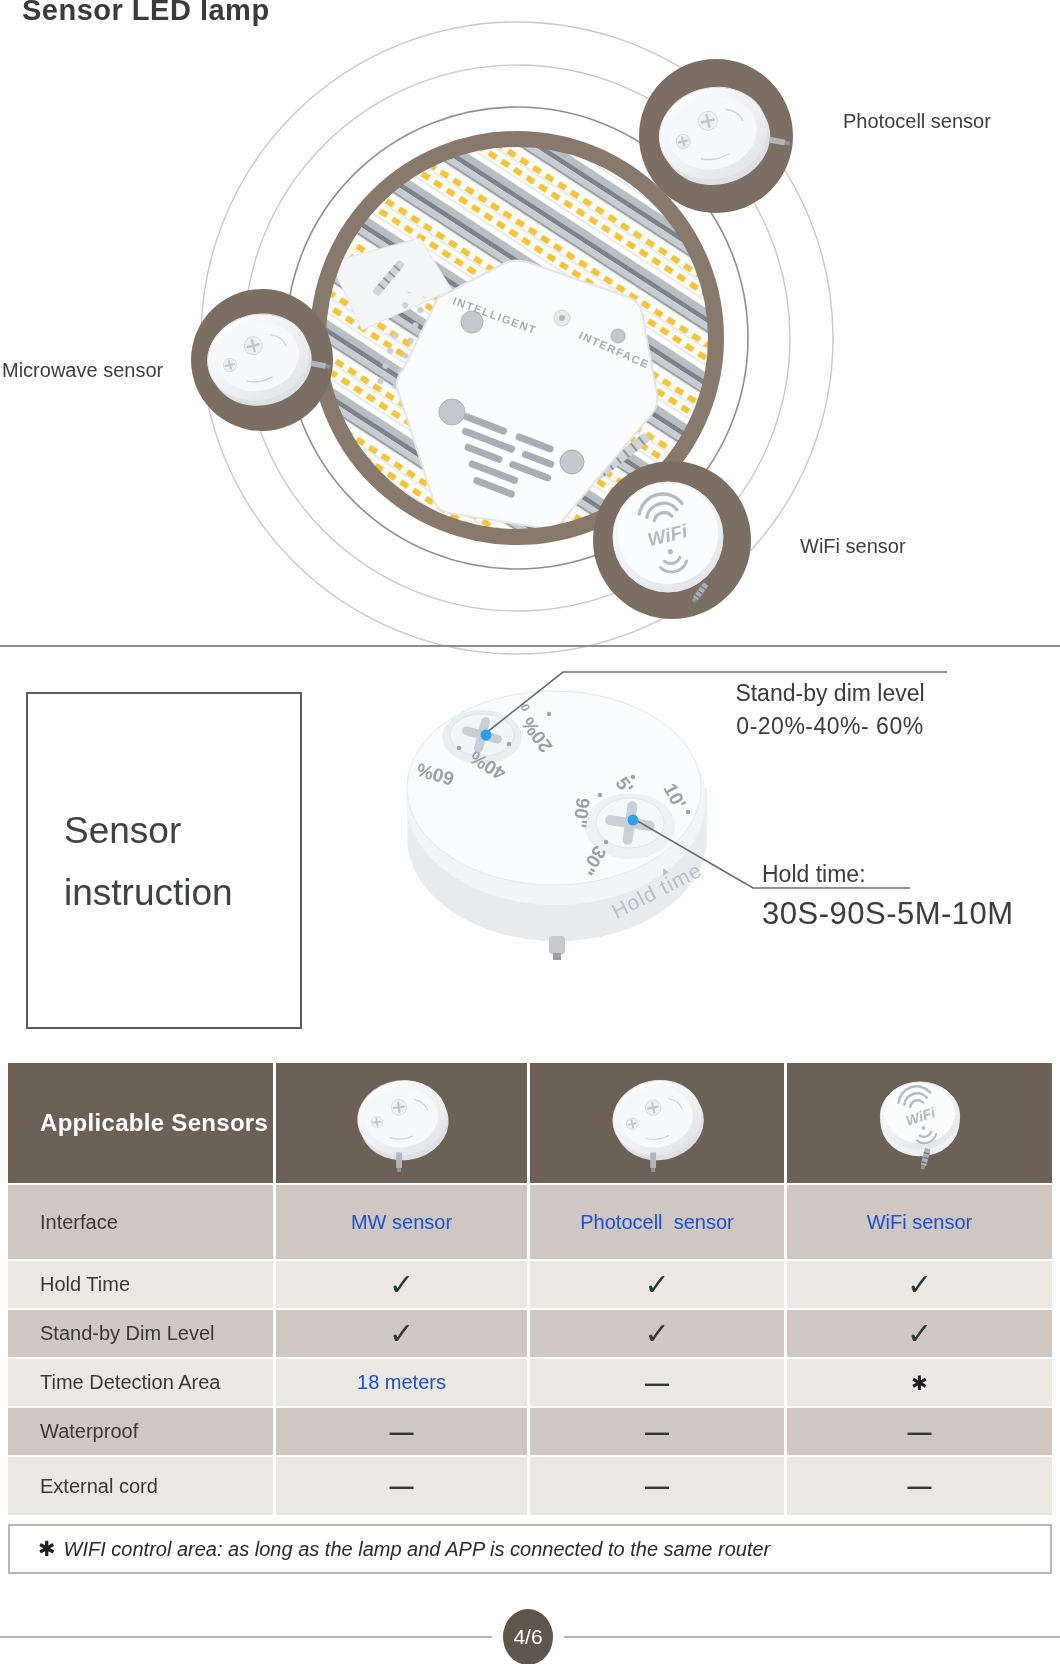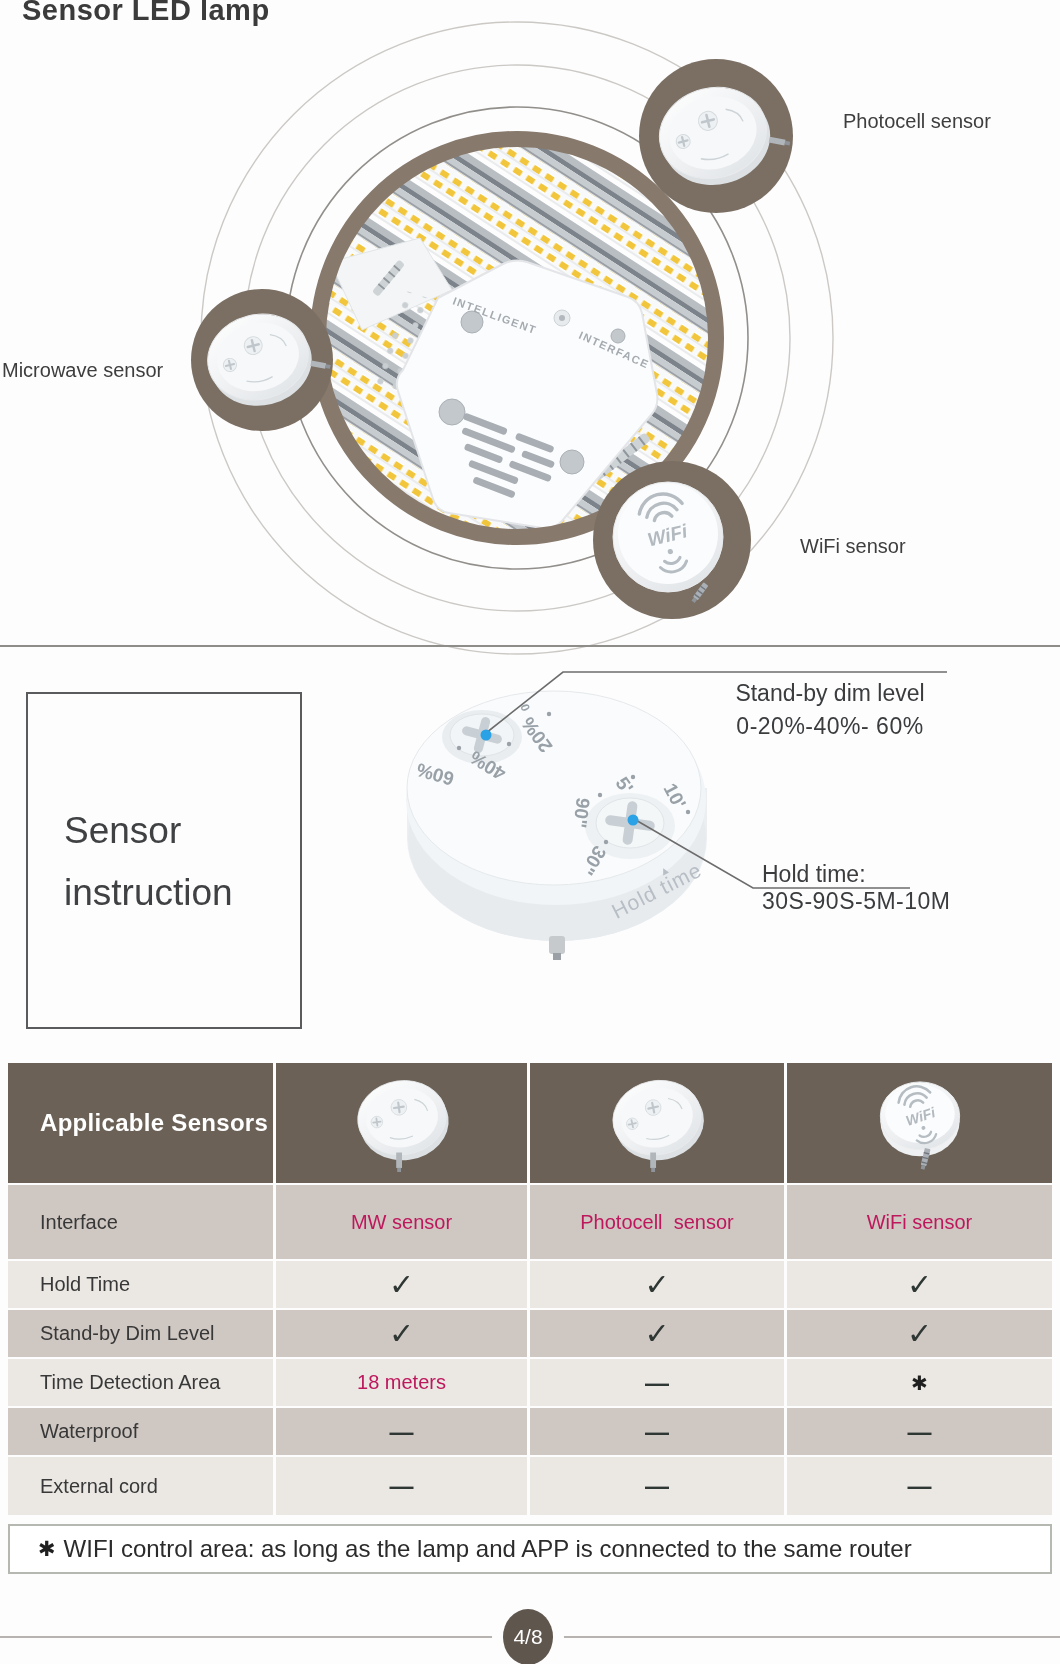--- a/index.html
+++ b/index.html
@@ -12,43 +12,43 @@
   .lbl-microwave{left:2px;top:359px;}
   .lbl-wifi{left:800px;top:535px;}
   .divider{left:0;top:645px;width:1060px;height:2px;background:#8f8d89;}
   .inst-box{left:26px;top:692px;width:272px;height:333px;border:2px solid #5a5b5d;}
   .inst-title{left:64px;top:800px;font-size:37px;font-weight:300;color:#3f4143;line-height:62px;}
   .standby-block{left:700px;top:680px;width:260px;text-align:center;color:#3a3c3e;}
   .standby-block .l1{font-size:23px;font-weight:300;}
   .standby-block .l2{font-size:23px;margin-top:6px;font-weight:300;letter-spacing:.5px;}
   .hold-block{left:762px;top:829px;color:#3a3c3e;}
   .hold-block .l1{font-size:23px;font-weight:300;margin-top:32px;}
-  .hold-block .l2{font-size:23px;margin-top:0;font-weight:300;letter-spacing:.5px;}
+  .hold-block .l2{font-size:31px;margin-top:8px;font-weight:300;letter-spacing:.5px;}
   .table{left:8px;top:1063px;width:1044px;}
   .grid4{display:grid;grid-template-columns:265px 251px 254px 265px;column-gap:3px;}
   .thead{height:120px;border-radius:32px;}
   .th{background:#6b6157;display:flex;align-items:center;justify-content:center;}
   .th.label-col{justify-content:flex-start;padding-left:32px;box-sizing:border-box;}
   .th-title{color:#ffffff;font-size:24px;font-weight:bold;letter-spacing:.3px;}
   .tr{margin-top:2px;}
   .tr>div{display:flex;align-items:center;justify-content:center;box-sizing:border-box;}
   .tr .label{justify-content:flex-start;padding-left:32px;font-size:20px;color:#383838;}
   .dark>div{background:#cfc7c2;}
   .light>div{background:#ebe8e4;}
   .r-interface{height:74px;}
   .r-std{height:47px;}
   .r-last{height:58px;}
-  .txt{font-size:20px;color:#be185d;white-space:pre-wrap;}
+  .txt{font-size:20px;color:#1d4ed8;white-space:pre-wrap;}
   .chk{font-size:30px;color:#2e3734;}
   .dash{font-size:24px;font-weight:bold;color:#2e3734;}
   .star-cell{font-size:20px;color:#1f1f1f;}
   .footnote{left:8px;top:1524px;width:1044px;height:50px;border:2px solid #b4b8b0;background:#ffffff;
             display:flex;align-items:center;padding-left:28px;box-sizing:border-box;}
   .footnote .star{font-size:21px;margin-right:8px;color:#1f1f1f;}
-  .footnote .txt2{font-size:24px;color:#2b2b2b;}
+  .footnote .txt2{font-size:20px;color:#2b2b2b;font-style:italic;}
   .pageline{left:0;top:1636px;width:1060px;height:2px;background:#b7b3b0;}
   .pagenum{left:503px;top:1609px;width:50px;height:56px;border-radius:50%;background:#5f564d;color:#ffffff;
            font-size:21px;display:flex;align-items:center;justify-content:center;box-shadow:0 0 0 11px #fdfdfe;}
   svg{display:block;}
   .plate-txt{font-size:11px;letter-spacing:1.5px;fill:#a4aaaf;font-weight:bold;}
   .wifi-word{font-size:19px;font-style:italic;font-weight:bold;fill:#b2b9bf;}
   .wifi-word-sm{font-size:19px;font-style:italic;font-weight:bold;fill:#b2b9bf;}
   .dial-lab{font-size:19px;fill:#99a1a8;font-weight:600;}
   .dial-lab-sm{font-size:12px;fill:#99a1a8;font-weight:600;}
   .dial-name{font-size:21px;fill:#b7bec5;letter-spacing:1px;}
@@ -365,15 +365,15 @@
       <div class="dash">—</div>
     </div>
   </div>
 
   <div class="abs footnote">
     <span class="star">✱</span>
     <span class="txt2">WIFI control area: as long as the lamp and APP is connected to the same router</span>
   </div>
 
   <div class="abs pageline"></div>
-  <div class="abs pagenum">4/8</div>
+  <div class="abs pagenum">4/6</div>
 
 </div>
 
 </body></html>

